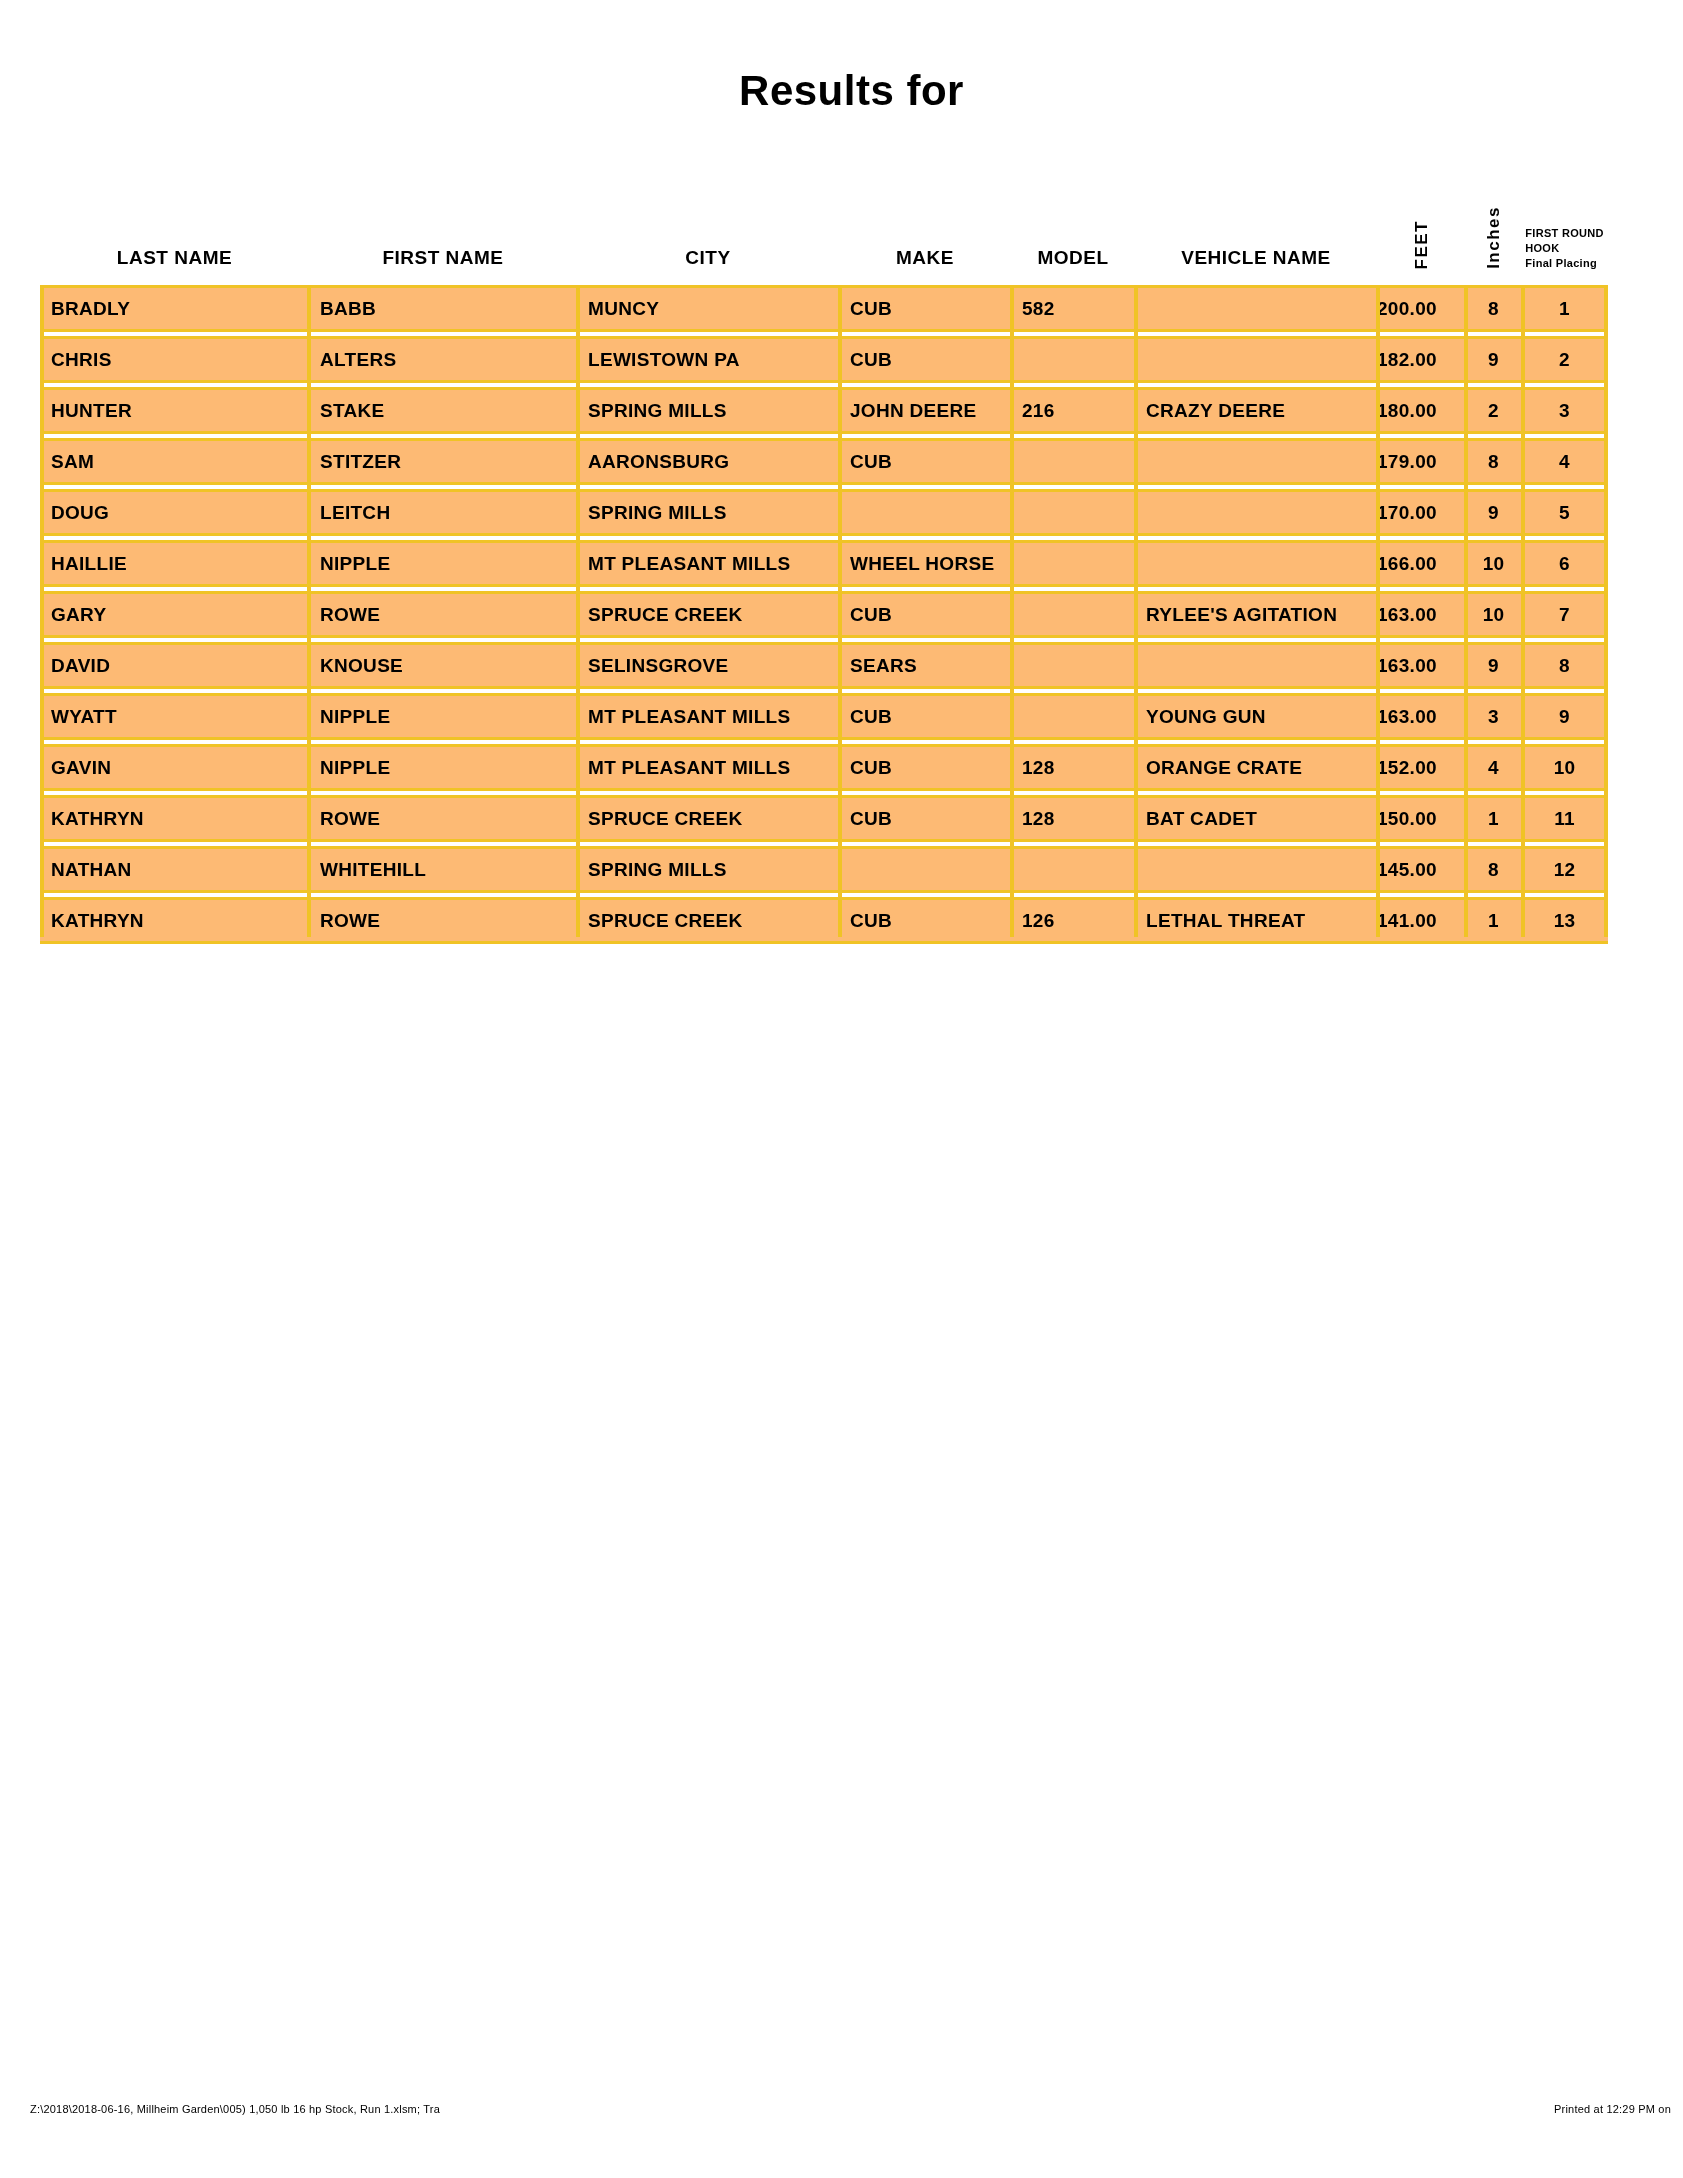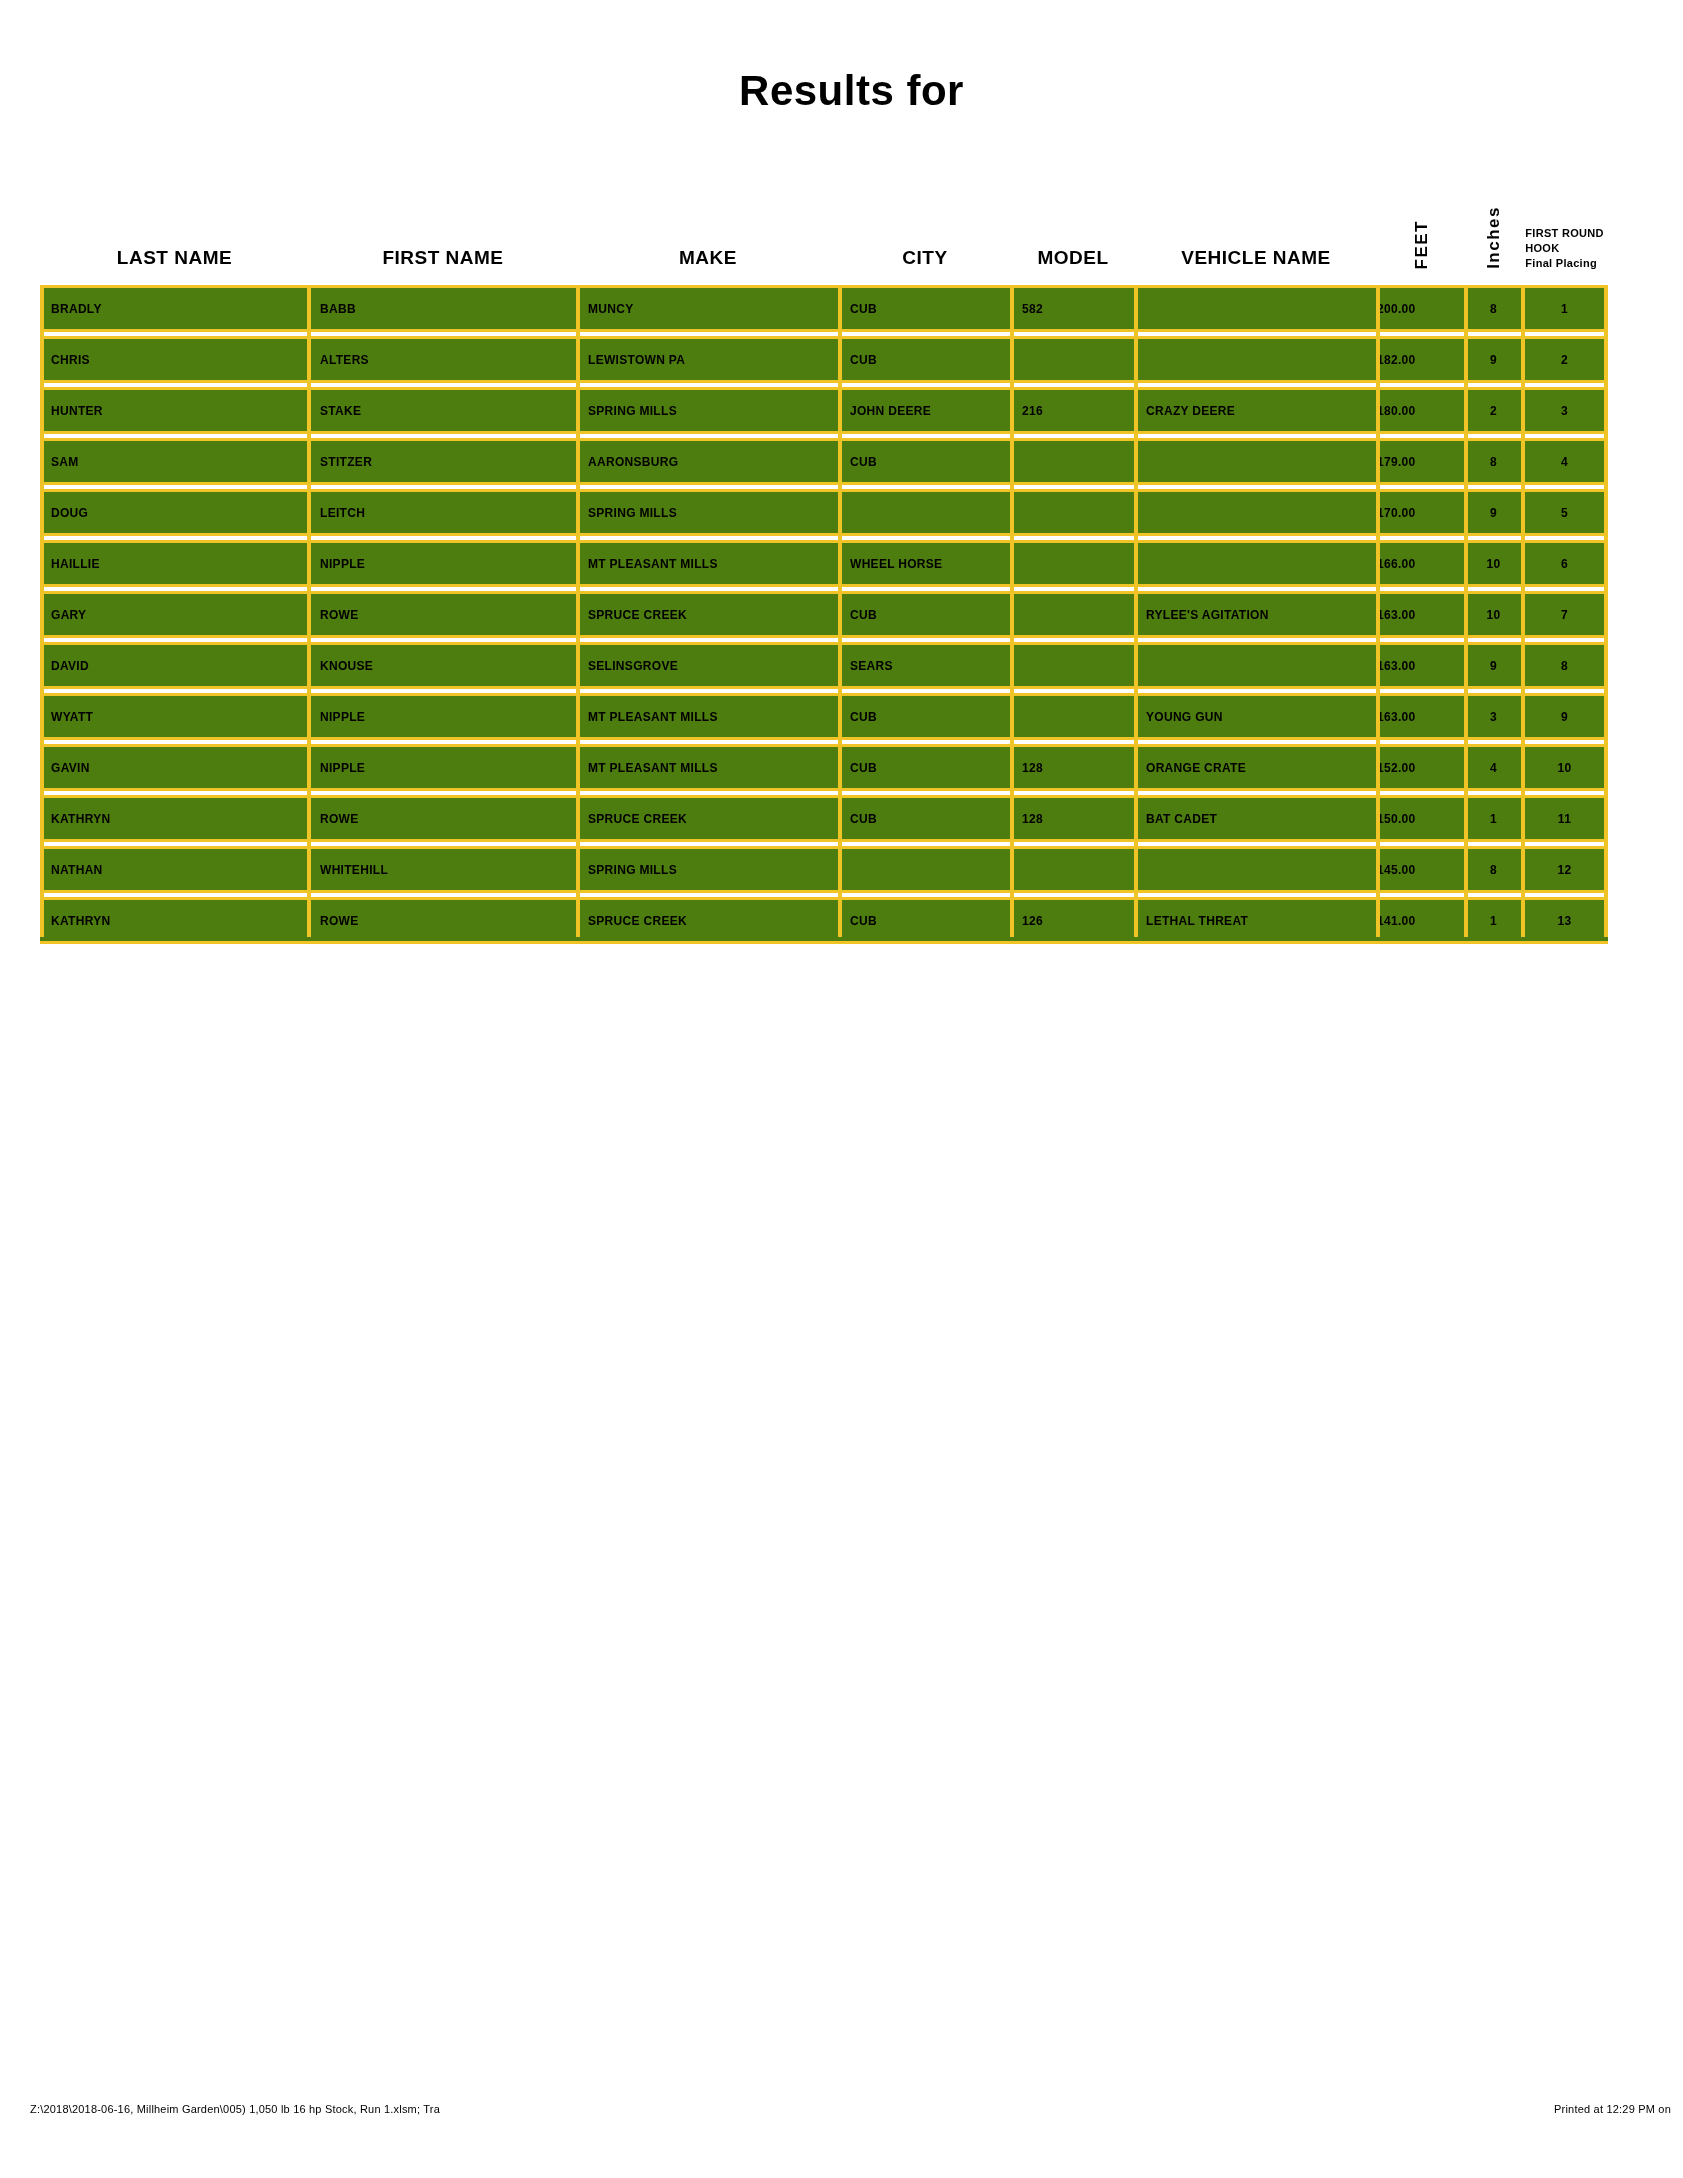--- a/index.html
+++ b/index.html
@@ -40,22 +40,22 @@
   
   .table { position:absolute; left:40px; top:285px; width:1568px; height:652px; }
   .row {
     display:grid;
     grid-template-columns:269px 268px 262px 172px 124px 242px 88px 57px 85px;
     height:41px;
     border-top:3px solid var(--gold);
     border-bottom:3px solid var(--gold);
     margin-bottom:4px;
     align-items:center;
-    font-weight:bold; font-size:12px; letter-spacing:0.3px;
-    background:#4d7c0f;
+    font-weight:bold; font-size:19px; letter-spacing:0.3px;
+    background:#fdba74;
   }
   .row:last-child { margin-bottom:0; }
   .cell { padding-left:11px; white-space:nowrap; overflow:hidden; }
   .cell.r { padding-left:0; padding-right:11px; }
   .cell.c { text-align:center; padding-left:0; }
   .vline { position:absolute; top:0; bottom:0; width:4px; background:var(--gold); }
   .footer {
     position:absolute; top:2103px; left:0; width:1683px;
     font-size:11px; font-weight:normal; letter-spacing:0.2px;
   }
@@ -72,24 +72,24 @@
   </div>
 
   <div class="thead" id="thead">
       <div class="hcell">
         <span>LAST NAME</span>
       </div>
       <div class="hcell">
         <span>FIRST NAME</span>
       </div>
       <div class="hcell">
+        <span>CITY</span>
+      </div>
+      <div class="hcell">
         <span>MAKE</span>
-      </div>
-      <div class="hcell">
-        <span>CITY</span>
       </div>
       <div class="hcell">
         <span>MODEL</span>
       </div>
       <div class="hcell">
         <span>VEHICLE NAME</span>
       </div>
       <div class="hcell">
         <span class="rot">FEET</span>
       </div>

